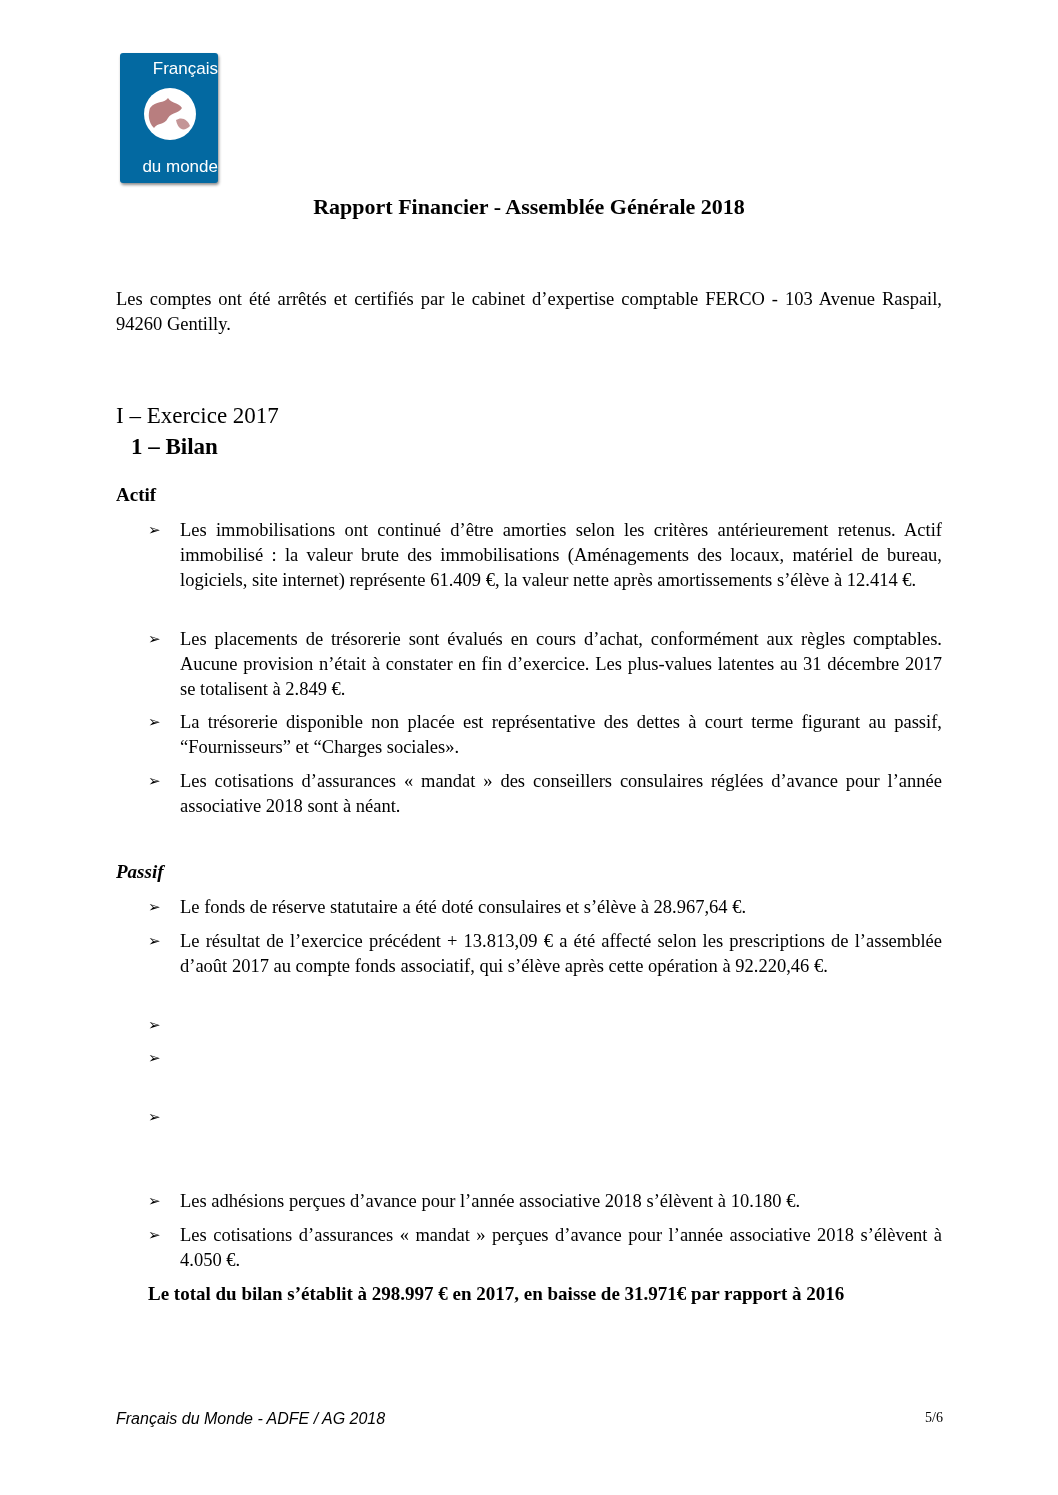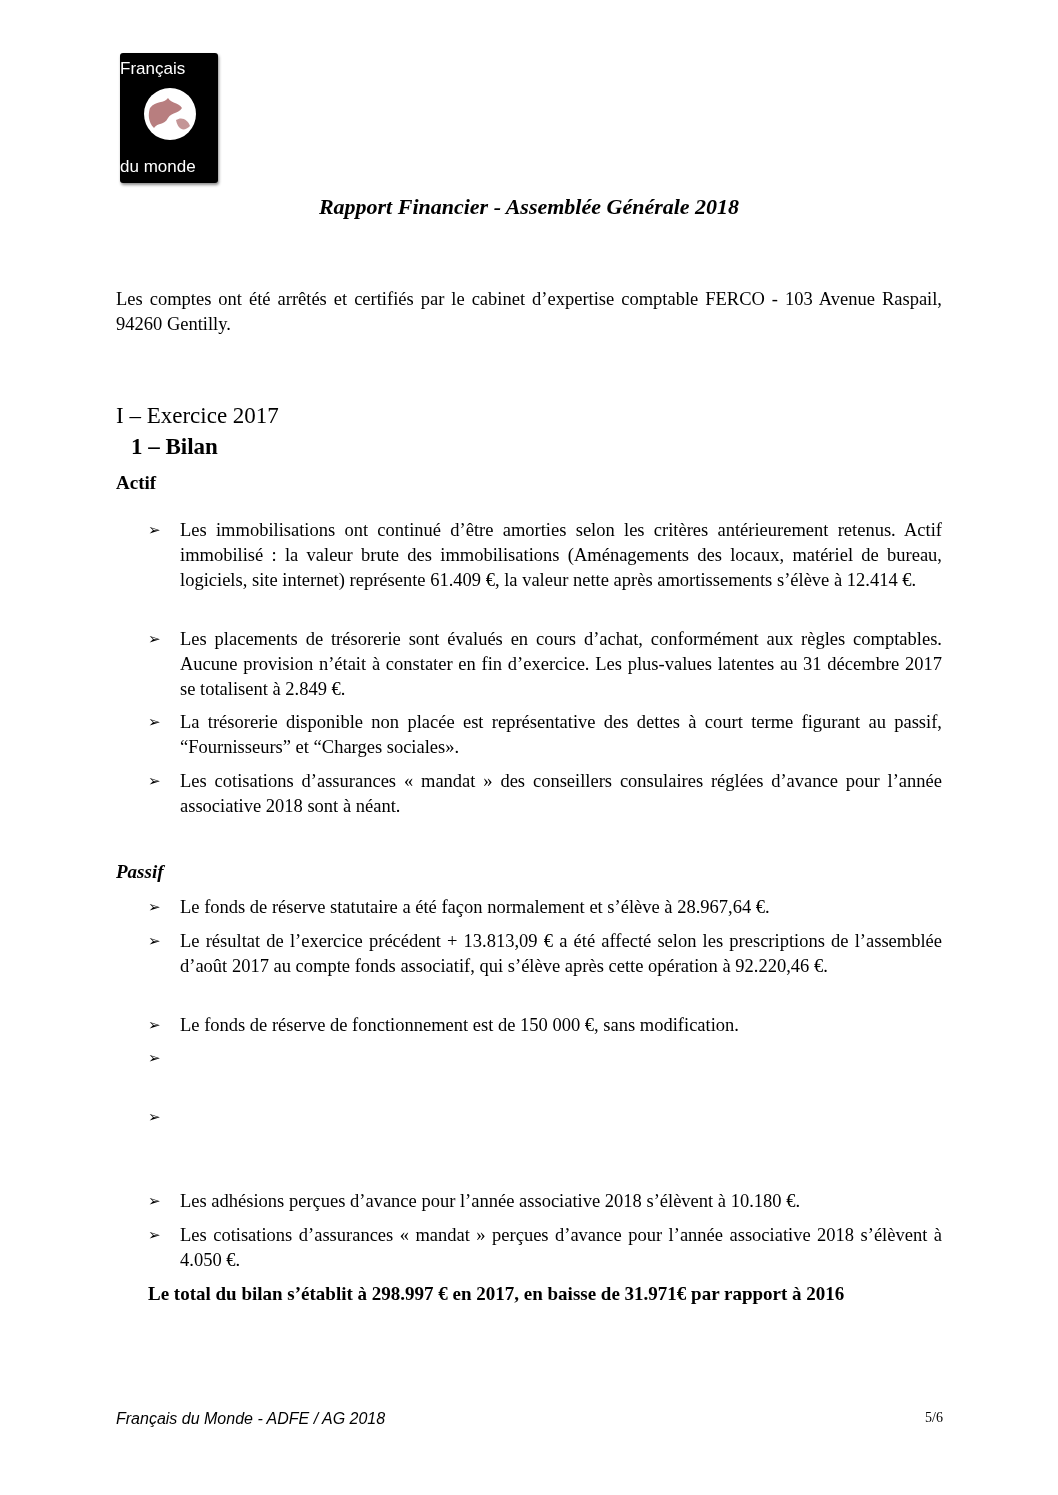--- a/index.html
+++ b/index.html
@@ -1,25 +1,25 @@
 <!DOCTYPE html>
 <html><head>
 <meta charset="utf-8">
 <style>
   html, body { margin: 0; padding: 0; background: #ffffff; }
   body { width: 1058px; height: 1495px; position: relative; overflow: hidden;
          font-family: "Liberation Serif", serif; color: #000; }
   .logo { position: absolute; left: 120px; top: 53px; width: 98px; height: 130px;
-          background: #000000; border-radius: 3px; box-shadow: 1px 2px 3px rgba(0,0,0,0.45);
-          color: #fff; font-family: "Liberation Sans", sans-serif; text-align: left; }
+          background: #0369a1; border-radius: 3px; box-shadow: 1px 2px 3px rgba(0,0,0,0.45);
+          color: #fff; font-family: "Liberation Sans", sans-serif; text-align: right; }
   .logo .t1 { position: absolute; top: 6px; left: 0; right: 0; font-size: 17px; }
   .logo .globe { position: absolute; top: 33px; left: 22px; width: 56px; height: 56px; }
   .logo .t2 { position: absolute; bottom: 6px; left: 0; right: 0; font-size: 17px; }
   .title { position: absolute; top: 194px; left: 0; width: 1058px; text-align: center;
-           font-family: "Liberation Serif", serif; font-weight: bold; font-size: 22px; font-style: italic; }
+           font-family: "Liberation Serif", serif; font-weight: bold; font-size: 22px; }
   .p { position: absolute; left: 116px; width: 826px; font-size: 18.5px; line-height: 25px;
        text-align: justify; }
   .h1 { position: absolute; left: 116px; font-size: 23px; }
   .h2 { position: absolute; left: 116px; font-size: 23px; font-weight: bold; margin-left: 15px; }
   .h3 { position: absolute; left: 116px; font-size: 19px; font-weight: bold; }
   .h3i { position: absolute; left: 116px; font-size: 19px; font-weight: bold; font-style: italic; }
   .li { position: absolute; left: 148px; width: 794px; font-size: 18.5px; line-height: 25px;
         text-align: justify; padding-left: 32px; box-sizing: border-box; }
   .li .bullet { position: absolute; left: 0; top: 0; font-size: 15px; }
   .total { position: absolute; left: 148px; width: 794px; font-size: 19px; line-height: 25px;
@@ -40,21 +40,21 @@
   </svg>
   <div class="t2">du monde</div>
 </div>
 
 <div class="title">Rapport Financier - Assemblée Générale 2018</div>
 
 <div class="p" style="top:287px;">Les comptes ont été arrêtés et certifiés par le cabinet d’expertise comptable FERCO - 103 Avenue Raspail, 94260 Gentilly.</div>
 
 <div class="h1" style="top:403px;">I – Exercice 2017</div>
 <div class="h2" style="top:434px;">1 – Bilan</div>
-<div class="h3" style="top:472px;text-align:right;">Actif</div>
+<div class="h3" style="top:484px;text-align:right;">Actif</div>
 
 <div class="li" style="top:518px;">
   <span class="bullet">➢</span>
   <span>Les immobilisations ont continué d’être amorties selon les critères antérieurement retenus. Actif immobilisé : la valeur brute des immobilisations (Aménagements des locaux, matériel de bureau, logiciels, site internet) représente 61.409 €, la valeur nette après amortissements s’élève à 12.414 €.</span>
 </div>
 <div class="li" style="top:627px;">
   <span class="bullet">➢</span>
   <span>Les placements de trésorerie sont évalués en cours d’achat, conformément aux règles comptables. Aucune provision n’était à constater en fin d’exercice. Les plus-values latentes au 31 décembre 2017 se totalisent à 2.849 €.</span>
 </div>
 <div class="li" style="top:710px;">
@@ -63,29 +63,28 @@
 </div>
 <div class="li" style="top:769px;">
   <span class="bullet">➢</span>
   <span>Les cotisations d’assurances « mandat » des conseillers consulaires réglées d’avance pour l’année associative 2018 sont à néant.</span>
 </div>
 
 <div class="h3i" style="top:861px;">Passif</div>
 
 <div class="li" style="top:895px;">
   <span class="bullet">➢</span>
-  <span>Le fonds de réserve statutaire a été façon normalement et s’élève à  28.967,64 €.</span>
+  <span>Le fonds de réserve statutaire a été doté consulaires et s’élève à  28.967,64 €.</span>
 </div>
 <div class="li" style="top:929px;">
   <span class="bullet">➢</span>
   <span>Le résultat de l’exercice précédent + 13.813,09 € a été affecté selon les prescriptions de l’assemblée d’août 2017 au compte fonds associatif, qui s’élève après cette opération à  92.220,46 €.</span>
 </div>
 <div class="li" style="top:1013px;">
   <span class="bullet">➢</span>
-  <span>Le fonds de réserve de fonctionnement est de 150 000 €, sans modification.</span>
 </div>
 <div class="li" style="top:1046px;">
   <span class="bullet">➢</span>
 </div>
 <div class="li" style="top:1105px;">
   <span class="bullet">➢</span>
 </div>
 <div class="li" style="top:1189px;">
   <span class="bullet">➢</span>
   <span>Les adhésions perçues d’avance pour l’année associative 2018 s’élèvent à 10.180  €.</span>

